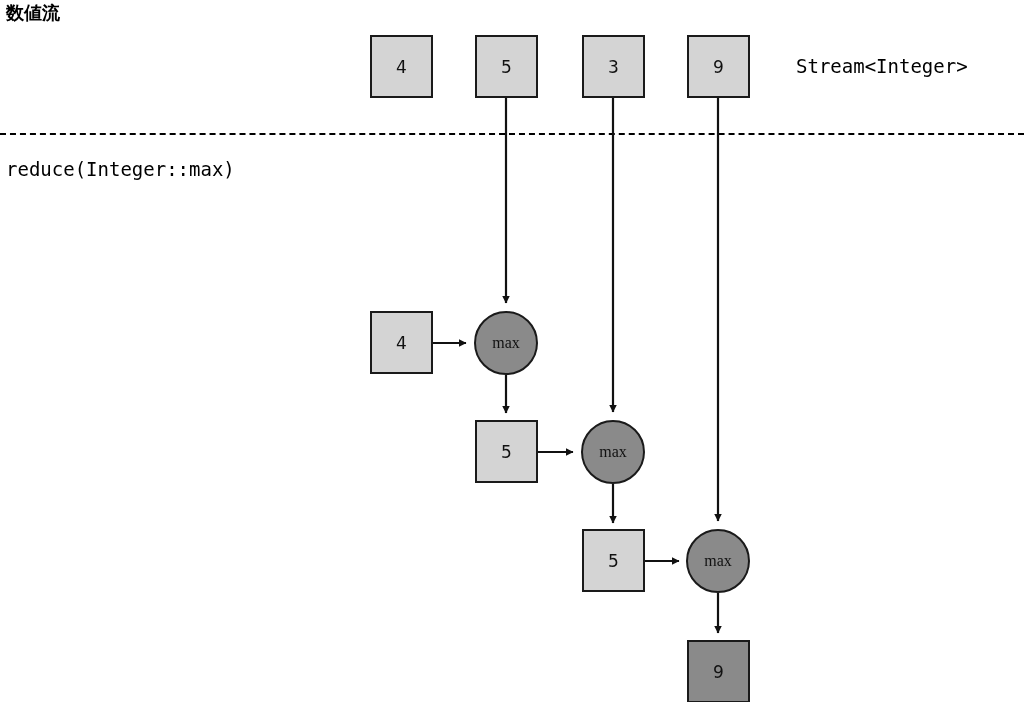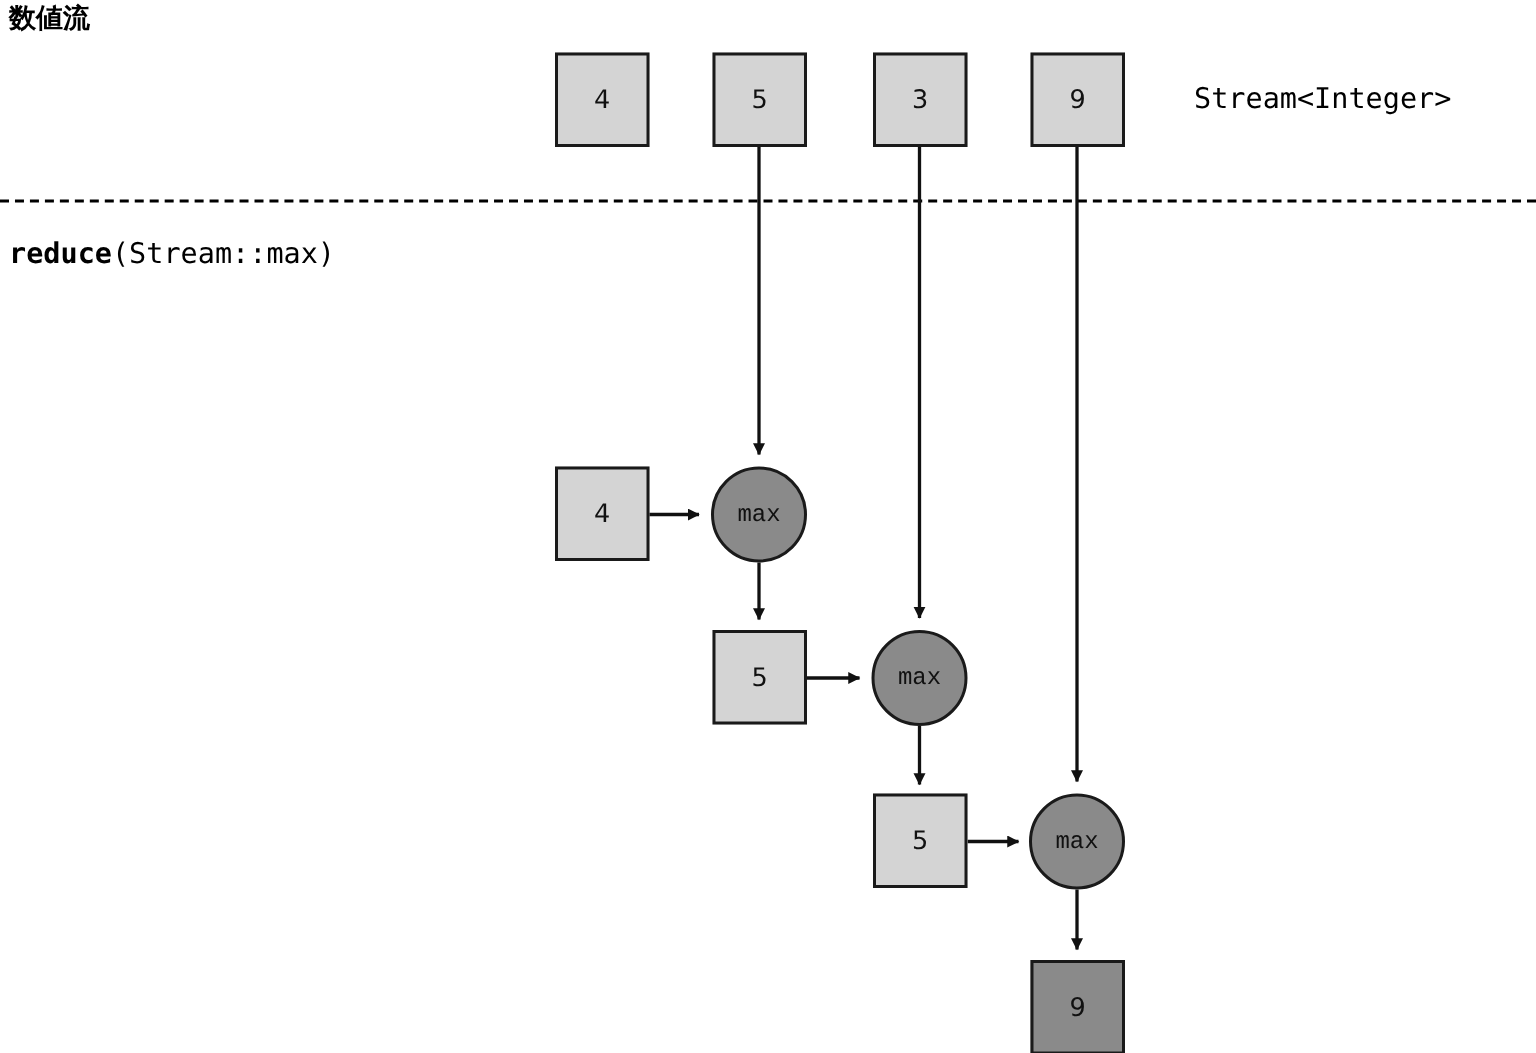--- a/index.html
+++ b/index.html
@@ -35,21 +35,21 @@
     position: absolute;
     left: 6px;
     top: 157px;
     font-family: "DejaVu Sans Mono", monospace;
     font-size: 19px;
     color: #000000;
     white-space: nowrap;
     line-height: 24px;
   }
   .op-label .bold {
-    font-weight: bold;
+    font-weight: normal;
     text-align: right;
   }
   .type-label {
     position: absolute;
     font-family: "DejaVu Sans Mono", monospace;
     font-size: 19px;
     color: #000000;
     white-space: nowrap;
     text-align: right;
   }
@@ -72,21 +72,21 @@
 
   .node-circle {
     position: absolute;
     box-sizing: border-box;
     border: 2px solid #1a1a1a;
     border-radius: 50%;
     background: #8a8a8a;
     display: flex;
     align-items: center;
     justify-content: center;
-    font-family: Liberation Mono, monospace;
+    font-family: Liberation Serif, serif;
     font-size: 16px;
     color: #111111;
     text-align: right;
   }
   svg.edges {
     position: absolute;
     left: 0; top: 0;
     width: 1024px;
     height: 702px;
     pointer-events: none;
@@ -102,21 +102,21 @@
 </style>
 </head>
 <body>
 
 <div id="stage">
 
   <div class="title">数値流</div>
 
   <div class="dash-rule"></div>
 
-  <div class="op-label"><span class="bold">reduce</span><span>(Stream::max)</span></div>
+  <div class="op-label"><span class="bold">reduce</span><span>(Integer::max)</span></div>
 
   <div class="type-label" id="stream-type-label">Stream&lt;Integer&gt;</div>
 
   <svg class="edges" viewBox="0 0 1024 702">
     <defs>
       <marker id="arrowhead" markerWidth="9" markerHeight="9" refX="7.5" refY="4" orient="auto" markerUnits="userSpaceOnUse">
         <path d="M0,0 L8,4 L0,8 Z" fill="#111111"></path>
       </marker>
     </defs>
 

